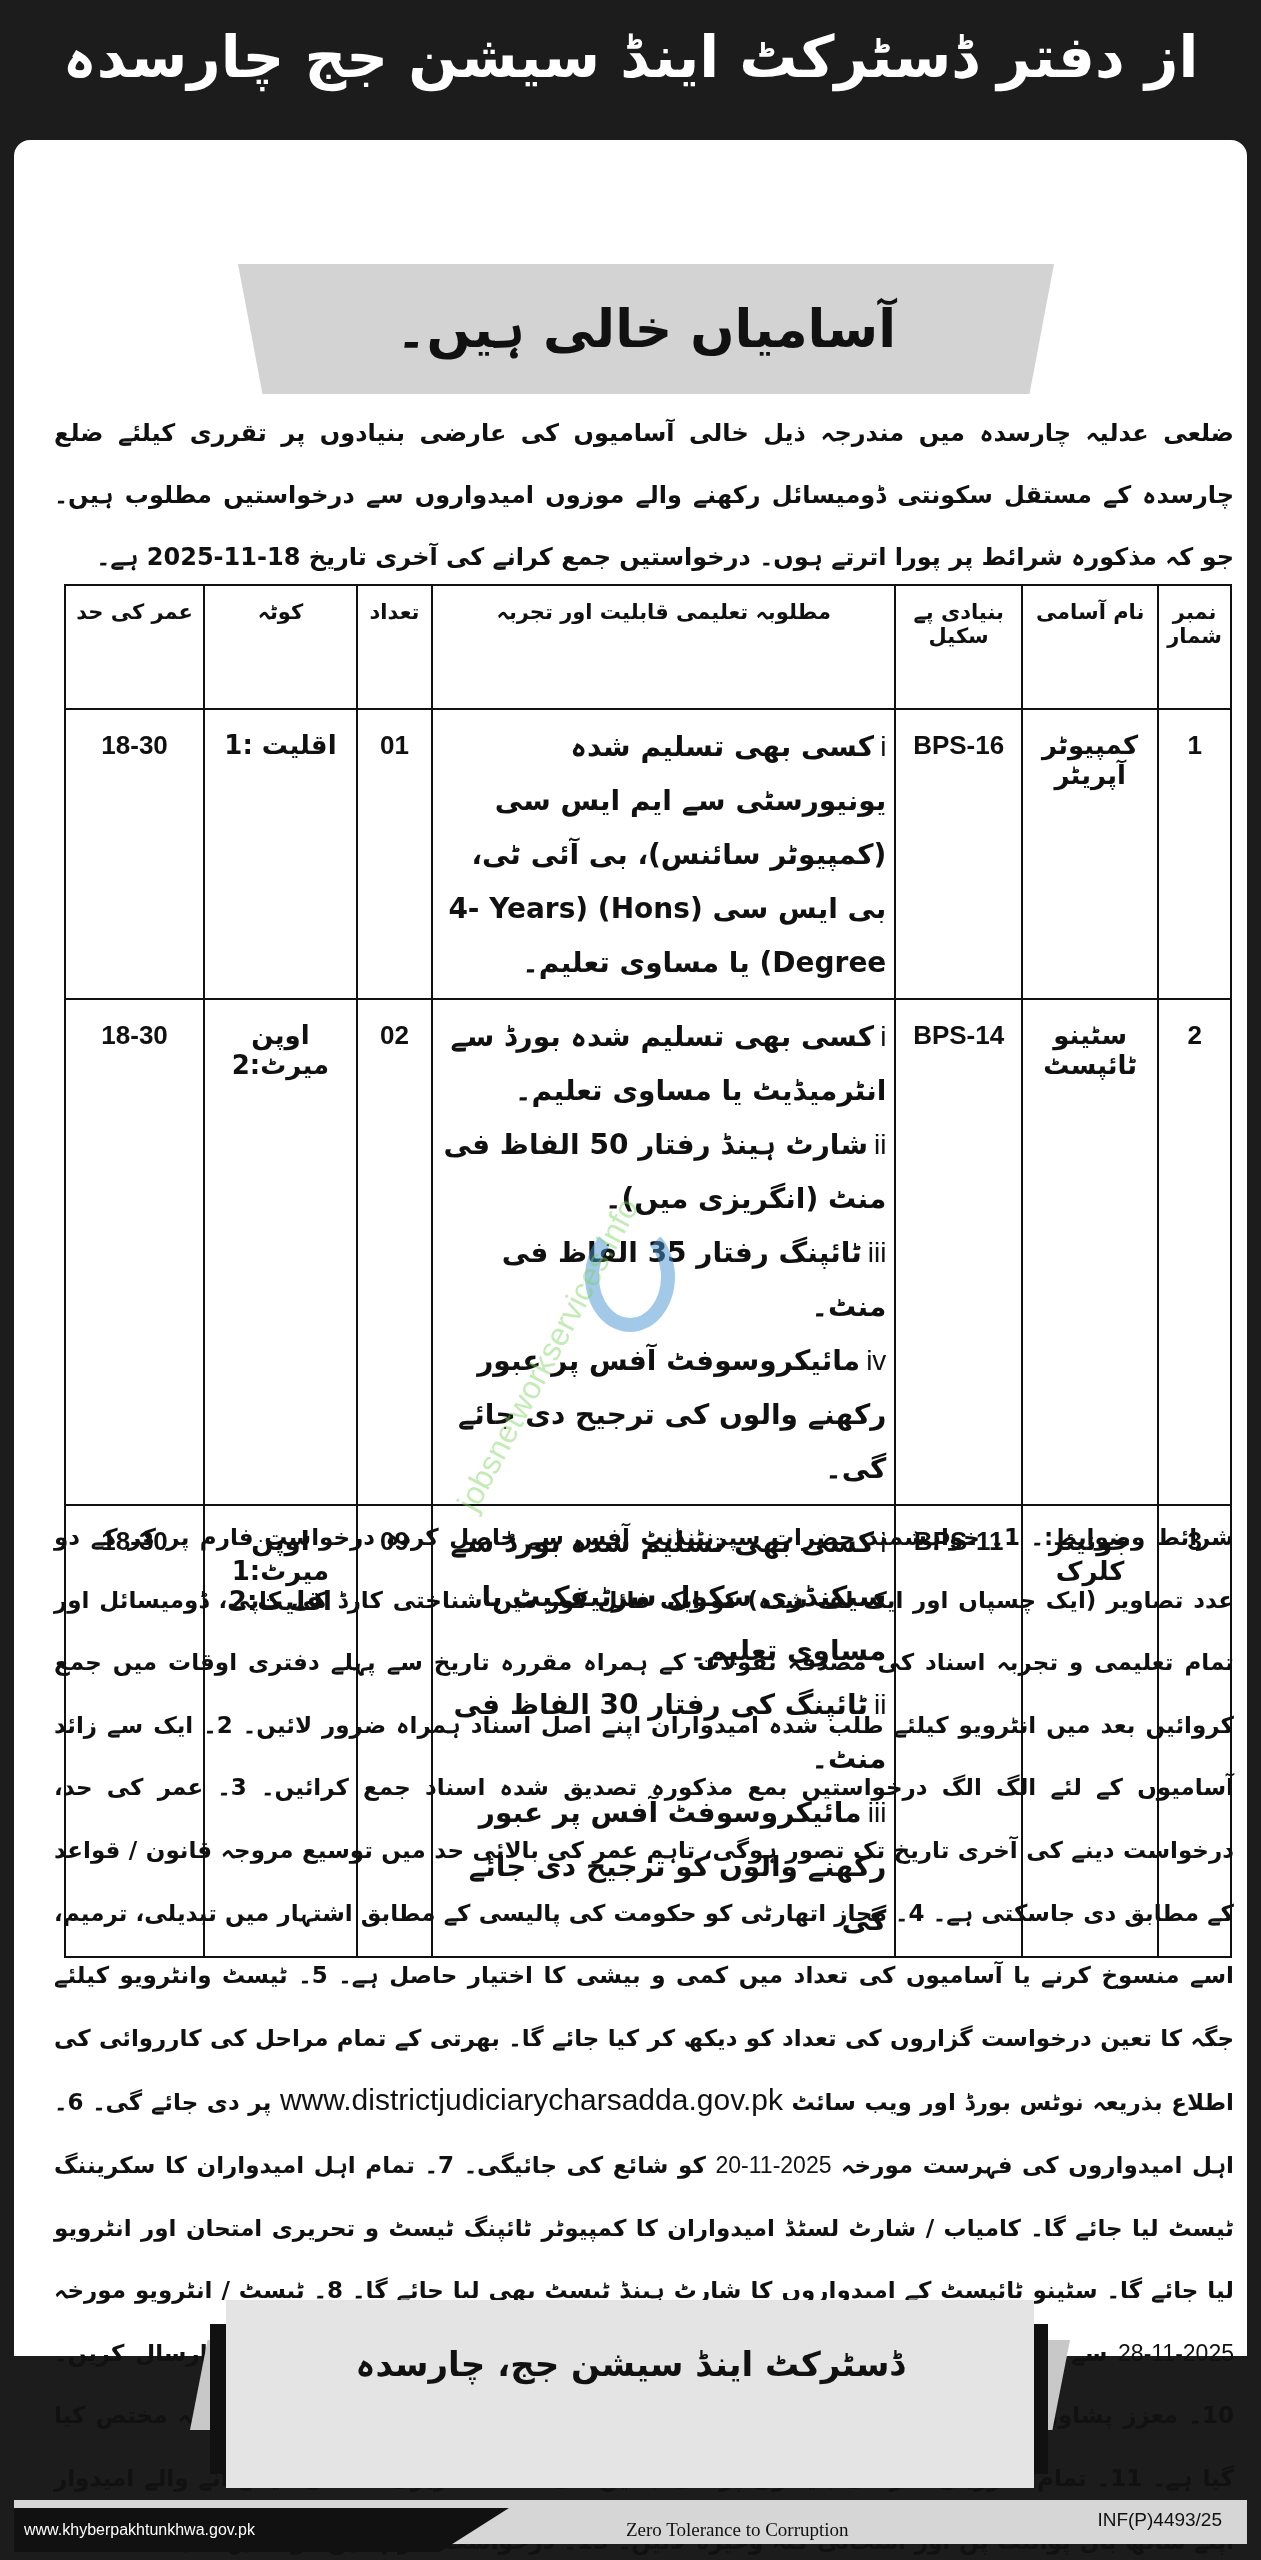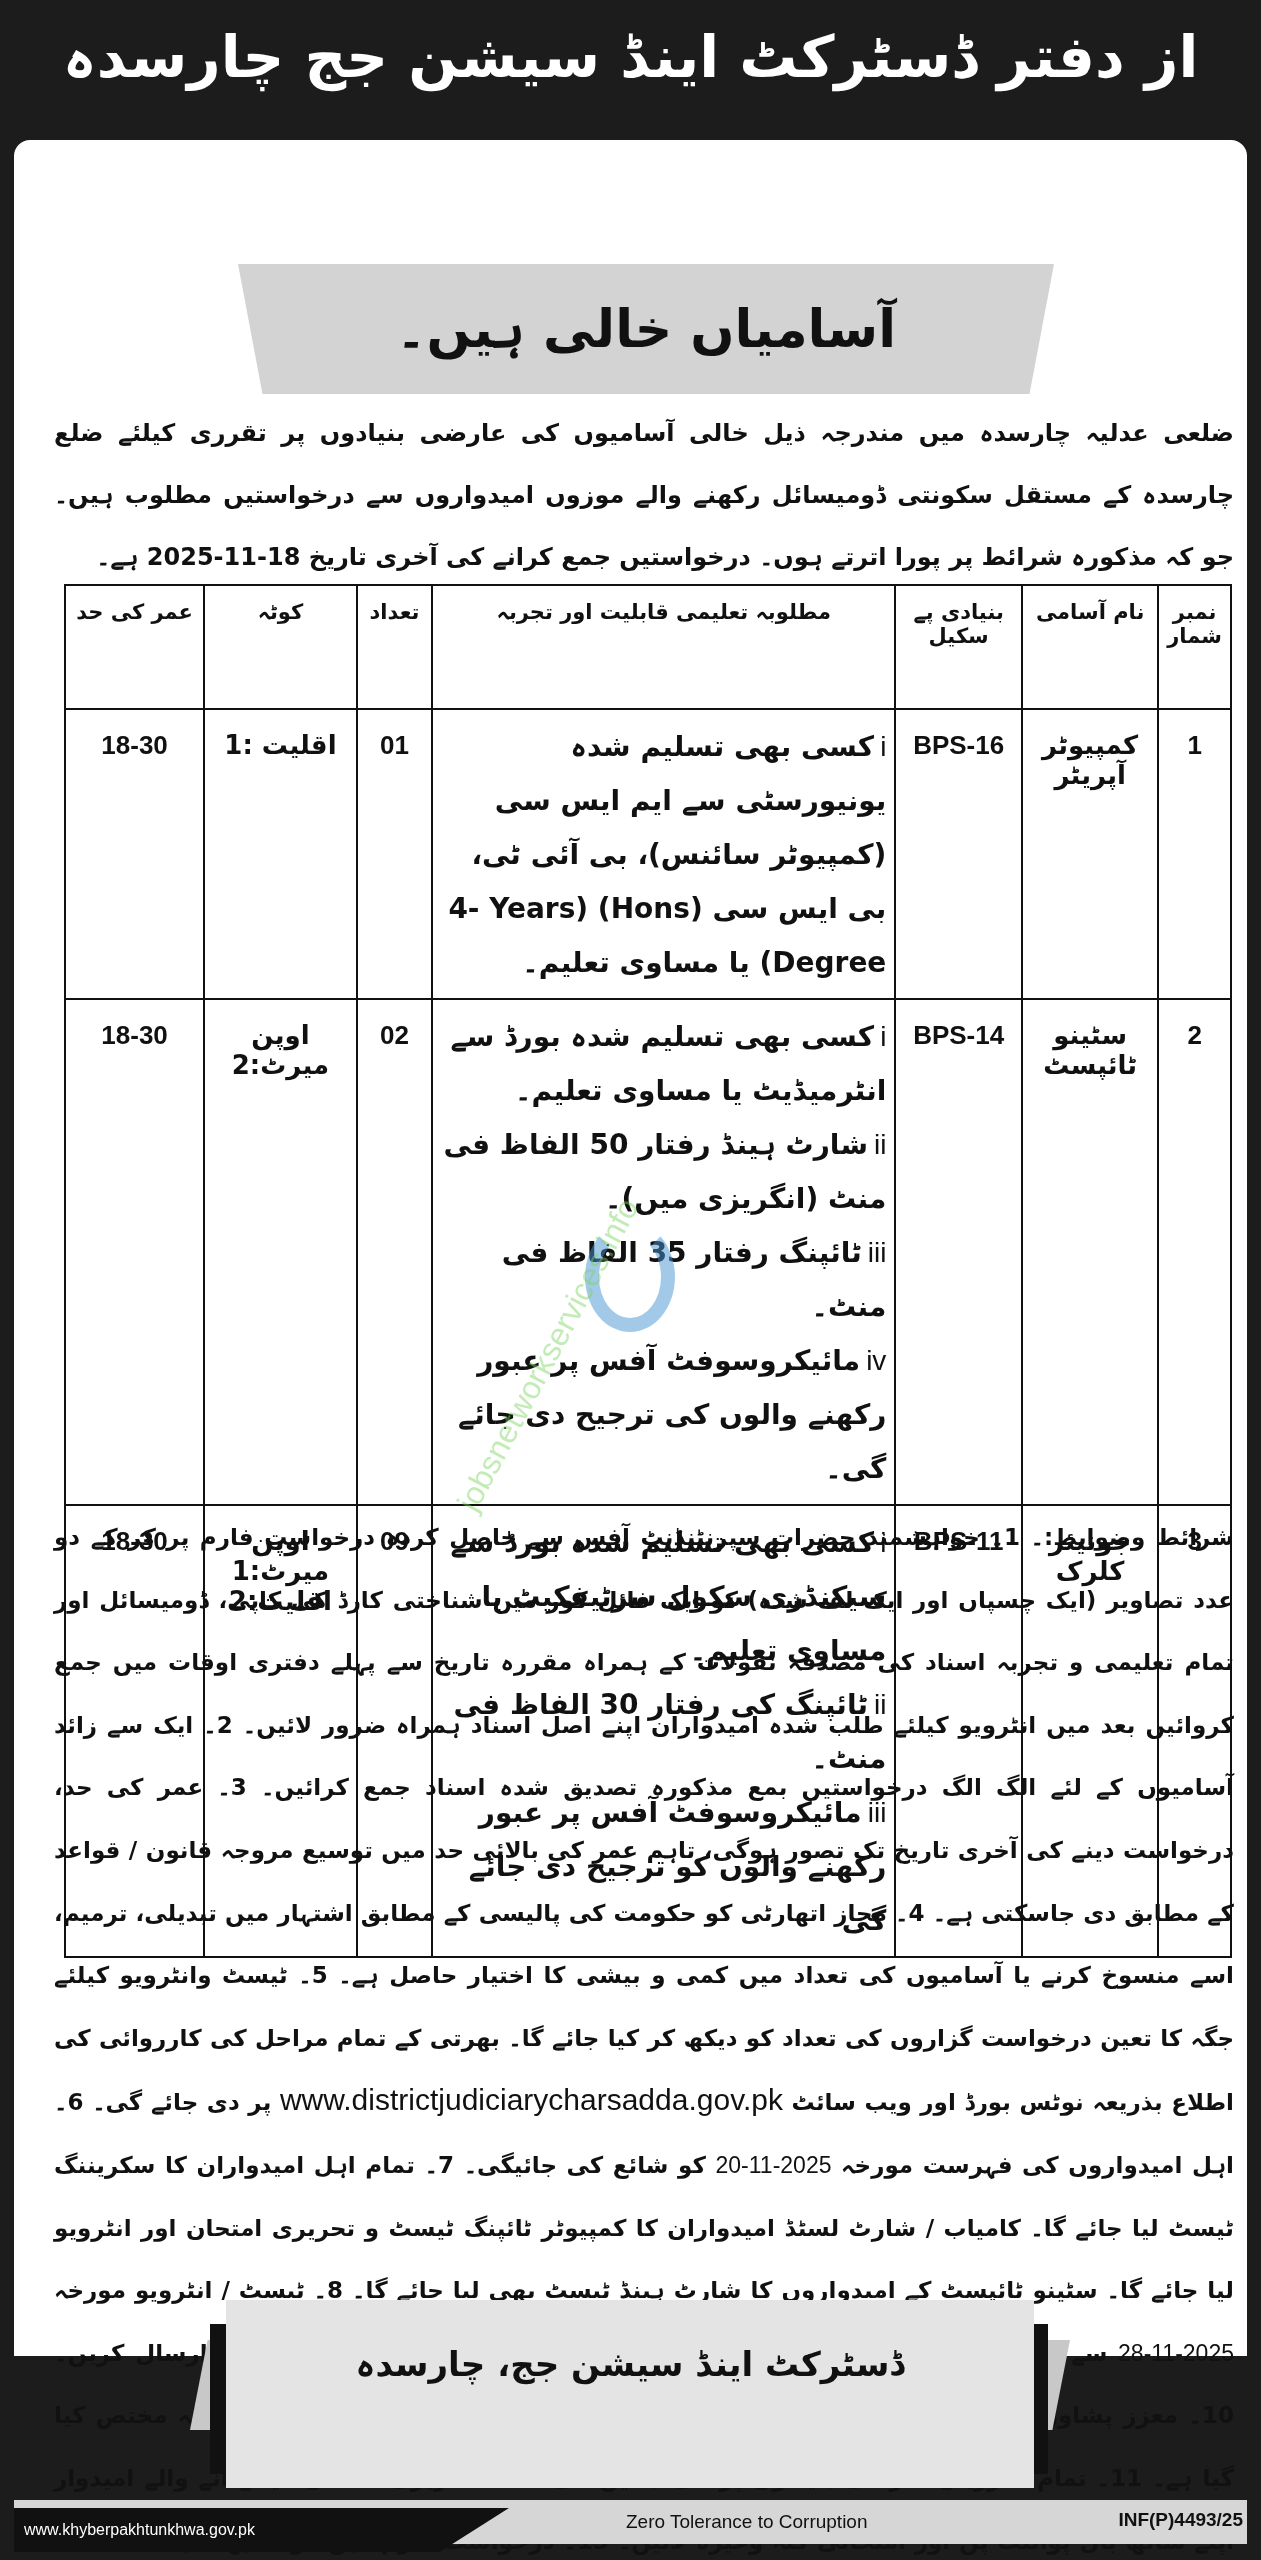--- a/index.html
+++ b/index.html
@@ -75,26 +75,26 @@
 
   .footer {
     position: absolute; left: 14px; top: 2500px; width: 1233px; height: 44px; background: #d6d6d6;
   }
   .footer-site {
     position: absolute; left: 0; top: 8px; width: 495px; height: 44px; background: #111; color: #fff;
     clip-path: polygon(0 0, 100% 0, 86% 100%, 0 100%);
     font-family: "Liberation Sans", sans-serif; font-size: 16px; line-height: 44px; padding-left: 10px;
   }
   .footer-slogan {
-    position: absolute; left: 612px; top: 0; font-family: Liberation Sans, sans-serif;
+    position: absolute; left: 612px; top: 8px; font-family: Liberation Serif, serif;
     font-size: 19px; line-height: 44px; color: #111;
   }
   .footer-ref {
-    position: absolute; right: 4px; top: 0; font-family: "Liberation Sans", sans-serif;
-    font-size: 19px; font-weight: bold; line-height: 40px; color: #111;
+    position: absolute; right: 25px; top: 0; font-family: "Liberation Sans", sans-serif;
+    font-size: 19px; font-weight: normal; line-height: 40px; color: #111;
   }
 
   .watermark {
     position: absolute; left: 300px; top: 1050px; width: 700px; height: 40px;
     transform: rotate(-62deg); transform-origin: left top;
     font-family: "Liberation Sans", sans-serif; font-size: 32px; color: rgba(120,210,90,0.45);
     white-space: nowrap; pointer-events: none; left: 450px; top: 1500px;
   }
   .wm-logo {
     position: absolute; left: 585px; top: 1222px; width: 90px; height: 110px;

